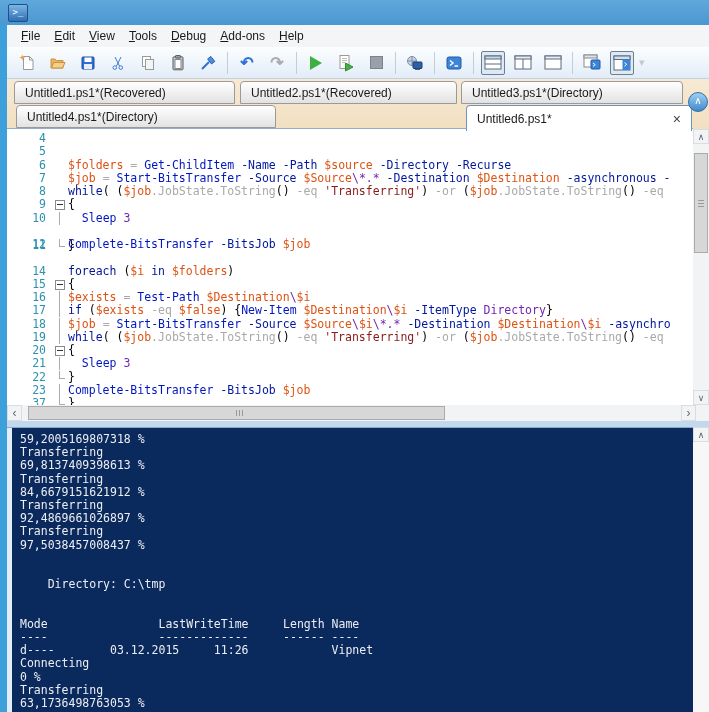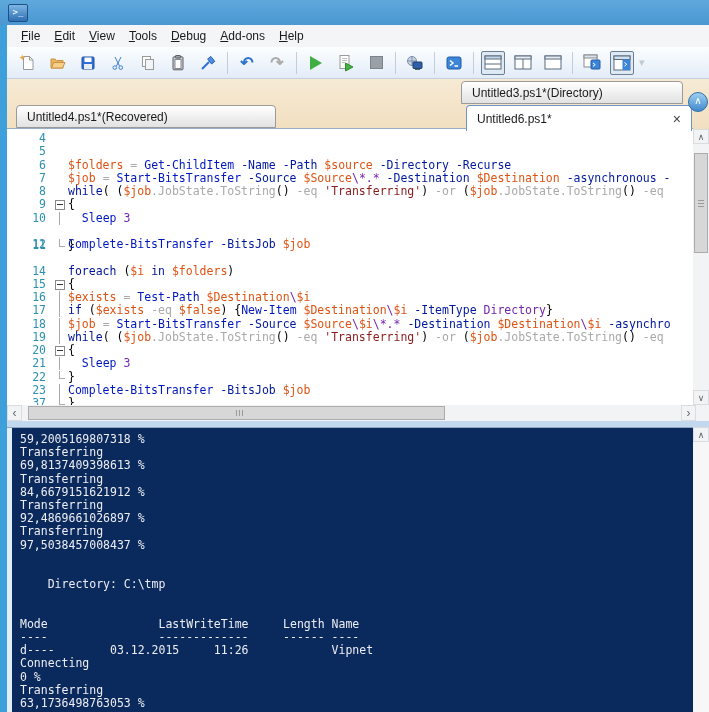--- a/index.html
+++ b/index.html
@@ -209,25 +209,31 @@
           <rect x="1" y="1" width="16" height="14" fill="#fff" stroke="#5A6B7D"></rect>
           <rect x="1" y="1" width="16" height="3.5" fill="#CFE0F0" stroke="#5A6B7D"></rect>
           <rect x="9.5" y="4.5" width="7.5" height="10.5" fill="#3D85D8"></rect>
           <path d="M11.5 7.5l2.2 1.8-2.2 1.8" stroke="#fff" fill="none"></path>
         </svg>
     </div>
     <div class="overflow">▾</div>
   </div>
 
   <div class="tabstrip" id="tabstrip">
+      <div class="tab" style="left: 7px; width: 221px; top: 2px;">
+        <span>Untitled1.ps1*(Recovered)</span>
+      </div>
+      <div class="tab" style="left: 233px; width: 217px; top: 2px;">
+        <span>Untitled2.ps1*(Recovered)</span>
+      </div>
       <div class="tab" style="left: 454px; width: 222px; top: 2px;">
         <span>Untitled3.ps1*(Directory)</span>
       </div>
       <div class="tab" style="left: 9px; width: 260px; top: 26px;">
-        <span>Untitled4.ps1*(Recovered)</span>
+        <span>Untitled4.ps1*(Directory)</span>
       </div>
       <div class="tab active" style="left: 459px; width: 226px; top: 26px;">
         <span>Untitled6.ps1*</span>
         <span class="close">×</span>
       </div>
     </div>
   <div class="tabline"></div>
   <div class="tabscroll" id="tabscroll">∧</div>
 
   <div class="editor" id="editor">

